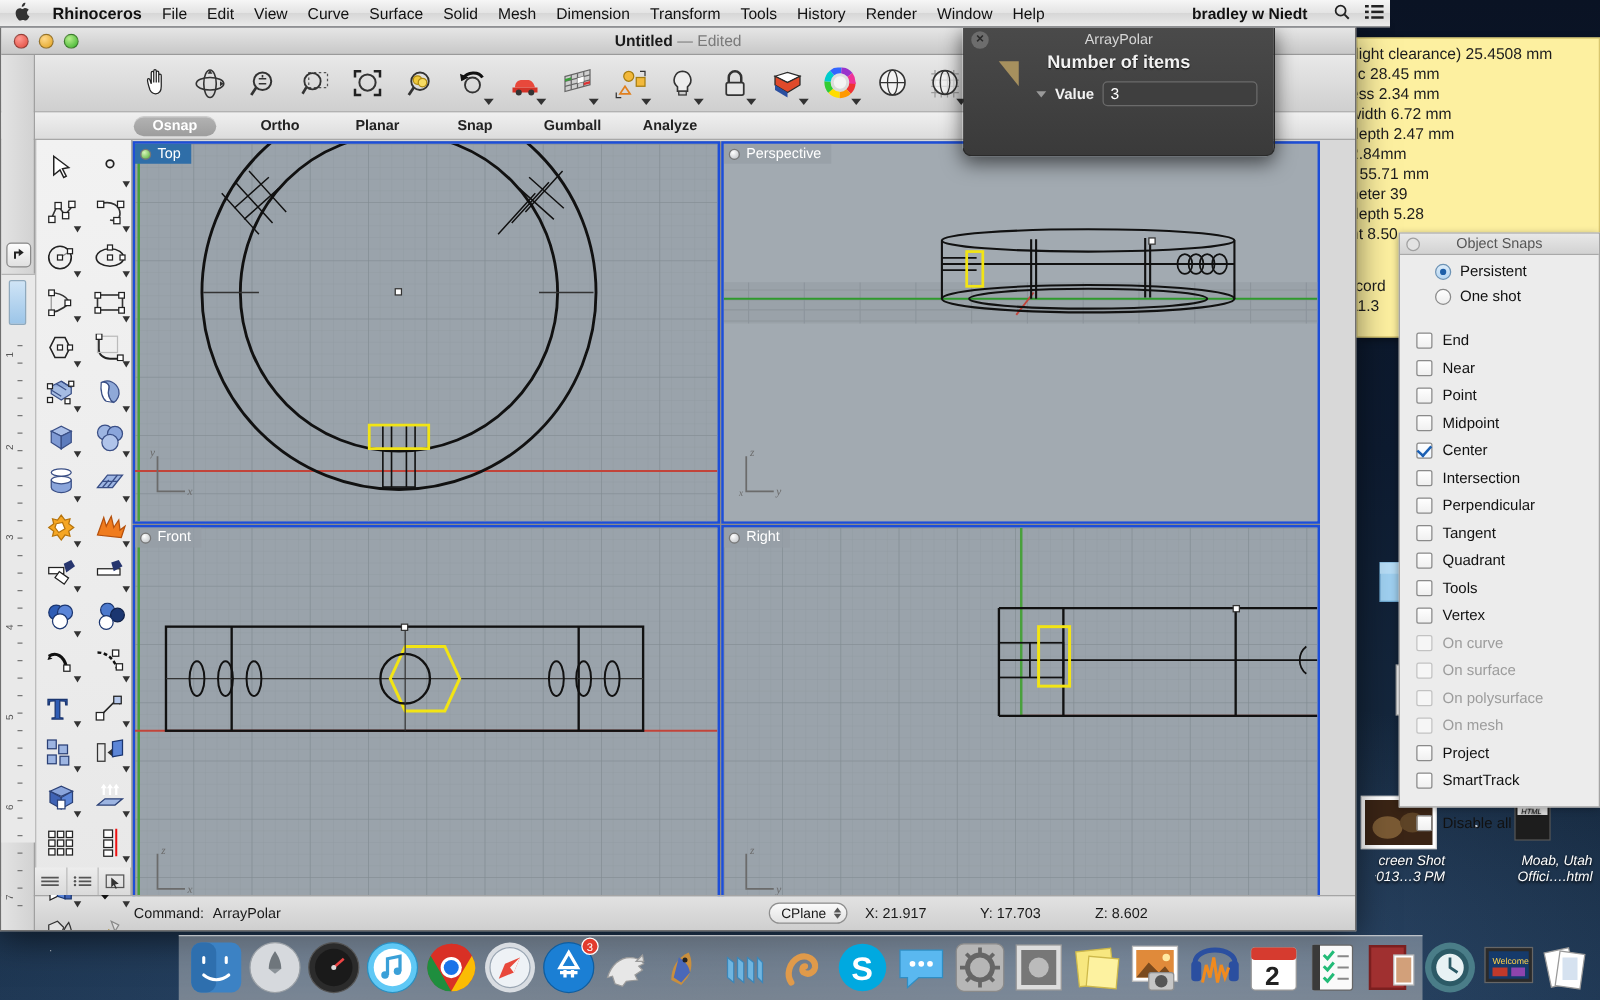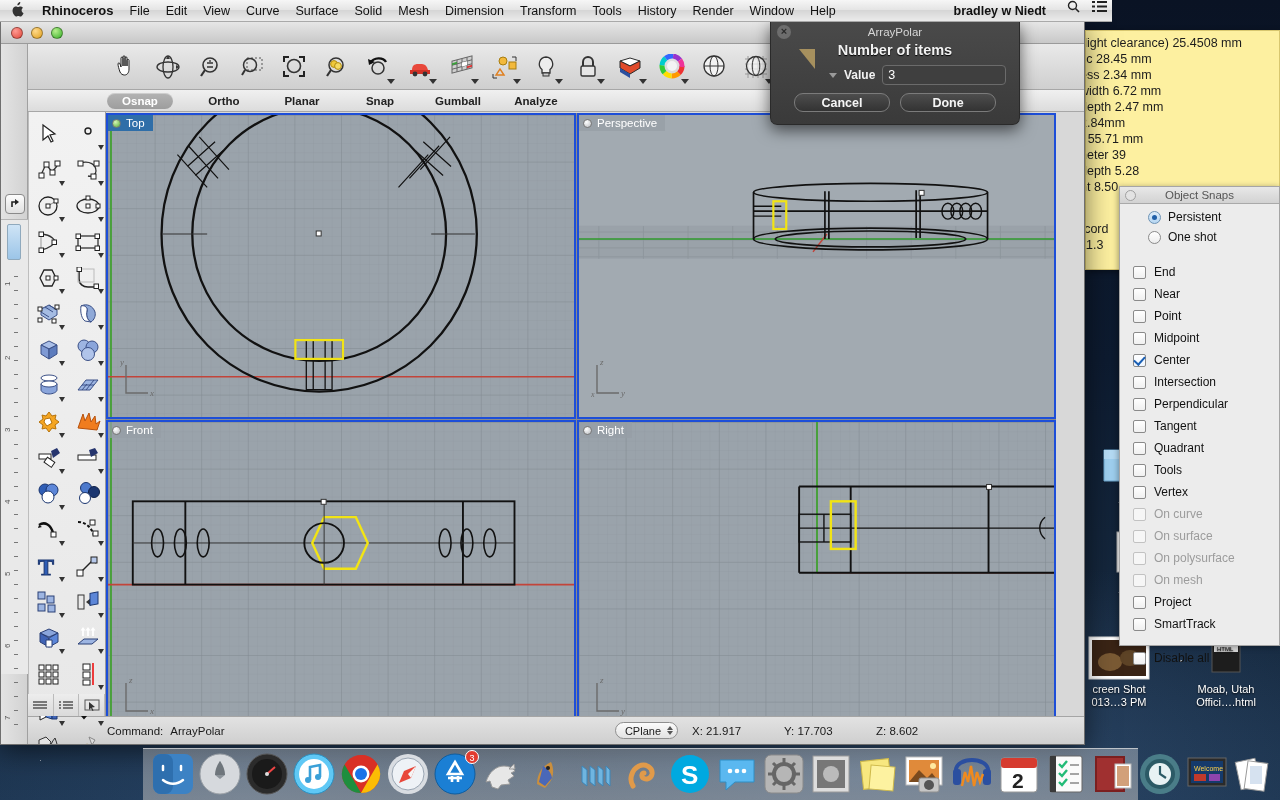--- a/index.html
+++ b/index.html
@@ -23,21 +23,21 @@
   
   #menubar{
     position:absolute;left:0;top:0;width:1112px;height:22px;
     background:linear-gradient(180deg,#f6f6f6 0%,#e4e4e4 48%,#d6d6d6 50%,#ebebeb 100%);
     border-bottom:1px solid #a9a9a9;
     display:flex;align-items:center;font-size:12.5px;color:#111;z-index:80;
   }
   #menubar .apple{width:34px;display:flex;justify-content:center;align-items:center;font-size:15px;padding-bottom:2px;}
   #menubar .mi{padding:0 8px;height:22px;line-height:22px;white-space:nowrap;}
   #menubar .mi.app{font-weight:bold;font-size:13px;}
-  #menubar .right{margin-left:auto;display:flex;align-items:flex-start;}
+  #menubar .right{margin-left:auto;display:flex;align-items:center;}
   #menubar .right .mi{font-weight:bold;padding-right:14px;}
   .mb-icon{width:26px;text-align:center;font-size:13px;}
 
   
   #rhino{
     position:absolute;left:0;top:22px;width:1085px;height:723px;
     background:#d8d8d8;
     border:1px solid #6f6f6f;border-top:none;
     box-shadow:0 6px 26px rgba(0,0,0,.55);
     z-index:40;overflow:hidden;
@@ -200,22 +200,22 @@
   #dialog .dbtns{display:flex;gap:10px;justify-content:center;margin-top:8px;}
   #dialog .dbtn{
     width:96px;height:19px;border:1px solid #7b7b7b;border-radius:9px;
     background:linear-gradient(180deg,#4d4d4d,#333);
     text-align:center;line-height:18px;font-size:12.5px;font-weight:bold;color:#f5f5f5;
   }
   #dialog .dcursor{position:absolute;left:28px;top:27px;width:0;height:0;
     border-left:16px solid transparent;border-right:0 solid transparent;border-top:20px solid #b79d63;opacity:.85;}
 
   
-  .deskicon{position:absolute;width:86px;text-align:center;color:#fff;font-size:11px;line-height:13px;
-    text-shadow:0 1px 2px rgba(0,0,0,.9);z-index:20;}
+  .deskicon{position:absolute;width:86px;text-align:right;color:#fff;font-size:11px;line-height:13px;
+    text-shadow:0 1px 2px rgba(0,0,0,.9);z-index:20;font-style:italic;}
   .deskicon .thumb{width:54px;height:44px;margin:0 auto 3px;}
 
   
   #dock{
     position:absolute;left:143px;bottom:0;width:995px;height:52px;
     background:linear-gradient(180deg,rgba(235,235,235,.35),rgba(190,190,190,.55));
     border-top:1px solid rgba(255,255,255,.5);
     display:flex;align-items:flex-end;gap:3px;padding:0 8px 4px;z-index:60;
   }
   .dicon{width:44px;height:44px;border-radius:9px;position:relative;flex:0 0 auto;}
@@ -304,20 +304,25 @@
   <div class="line">11.3</div>
 </div>
 
 <div id="rhino">
 
   <div id="titlebar">
     <div class="traffic">
       <div class="tl r"></div>
       <div class="tl y"></div>
       <div class="tl g"></div>
+    </div>
+    <div id="titletext">
+      <b>Untitled</b>
+      <span class="dim">—</span>
+      <span class="dim">Edited</span>
     </div>
   </div>
 
   <div id="toolbar">
     <div class="tbtn">
       <svg width="26" height="26" viewBox="0 0 26 26">
           <path d="M7 18c-1-3-2-6-2-8 0-1.4 1.6-1.6 2 0l1 3V4.2c0-1.6 2-1.6 2 0V12V3c0-1.7 2-1.7 2 0v9V4c0-1.6 2-1.6 2 0v8V6.5c0-1.5 2-1.5 2 0V15c0 4-2 6-4.5 6C9.5 21 8 20 7 18z" fill="#fff" stroke="#222" stroke-width="1"></path>
         </svg>
     </div>
     <div class="tbtn">
@@ -1163,24 +1168,20 @@
     <span class="dclose">×</span>
     <span>ArrayPolar</span>
   </div>
   <div class="dcursor"></div>
   <div class="dtitle2">Number of items</div>
   <div class="drow">
     <span class="dcaret"></span>
     <span class="dlabel">Value</span>
     <span class="dinput">3</span>
   </div>
-  <div class="dbtns">
-    <div class="dbtn">Cancel</div>
-    <div class="dbtn">Done</div>
-  </div>
 </div>
 
 <div id="menubar">
   <div class="apple">
     <svg width="14" height="16" viewBox="0 0 14 16">
         <path d="M9.6 2.3c.5-.6.8-1.4.7-2.3-.7 0-1.6.5-2.1 1.1-.5.5-.9 1.4-.8 2.2.8.1 1.7-.4 2.2-1zM11.6 8.4c0-1.7 1.4-2.5 1.4-2.6-.8-1.1-2-1.3-2.4-1.3-1-.1-2 .6-2.5.6-.5 0-1.3-.6-2.2-.6-1.1 0-2.2.7-2.8 1.7-1.2 2-.3 5 .9 6.6.6.8 1.2 1.7 2.1 1.7.9 0 1.2-.5 2.2-.5s1.3.5 2.2.5c.9 0 1.5-.8 2.1-1.6.7-.9.9-1.8.9-1.9 0 0-1.8-.7-1.9-2.6z" fill="#333"></path>
       </svg>
   </div>
   <div class="mi app">Rhinoceros</div>
   <div class="mi">File</div>

